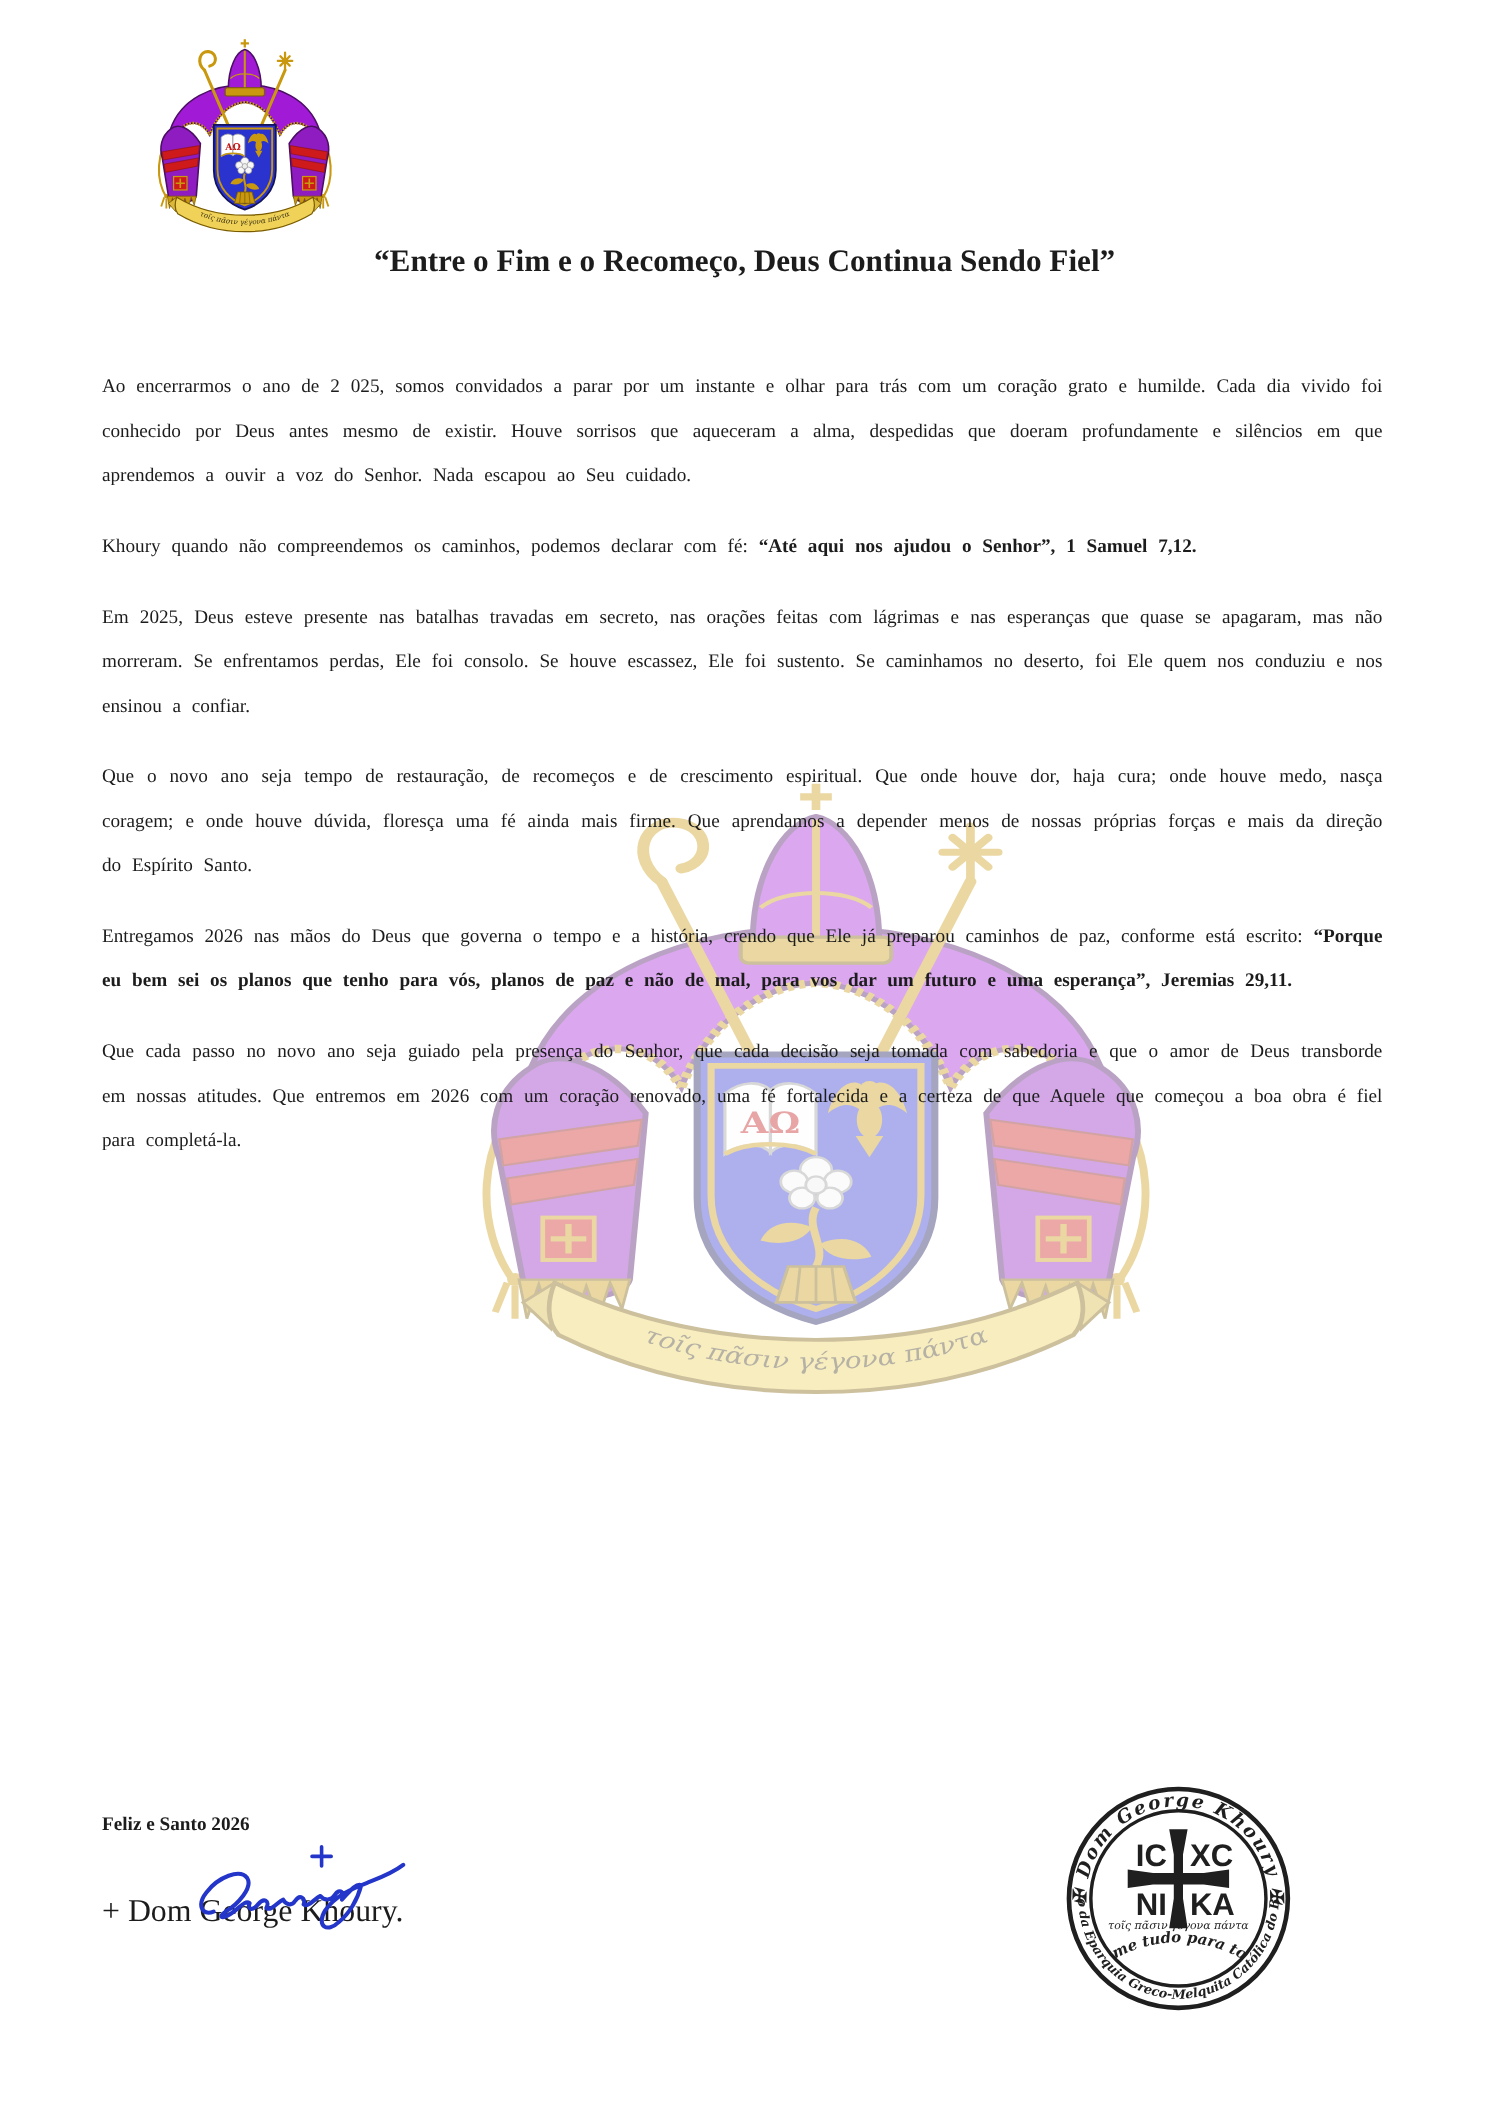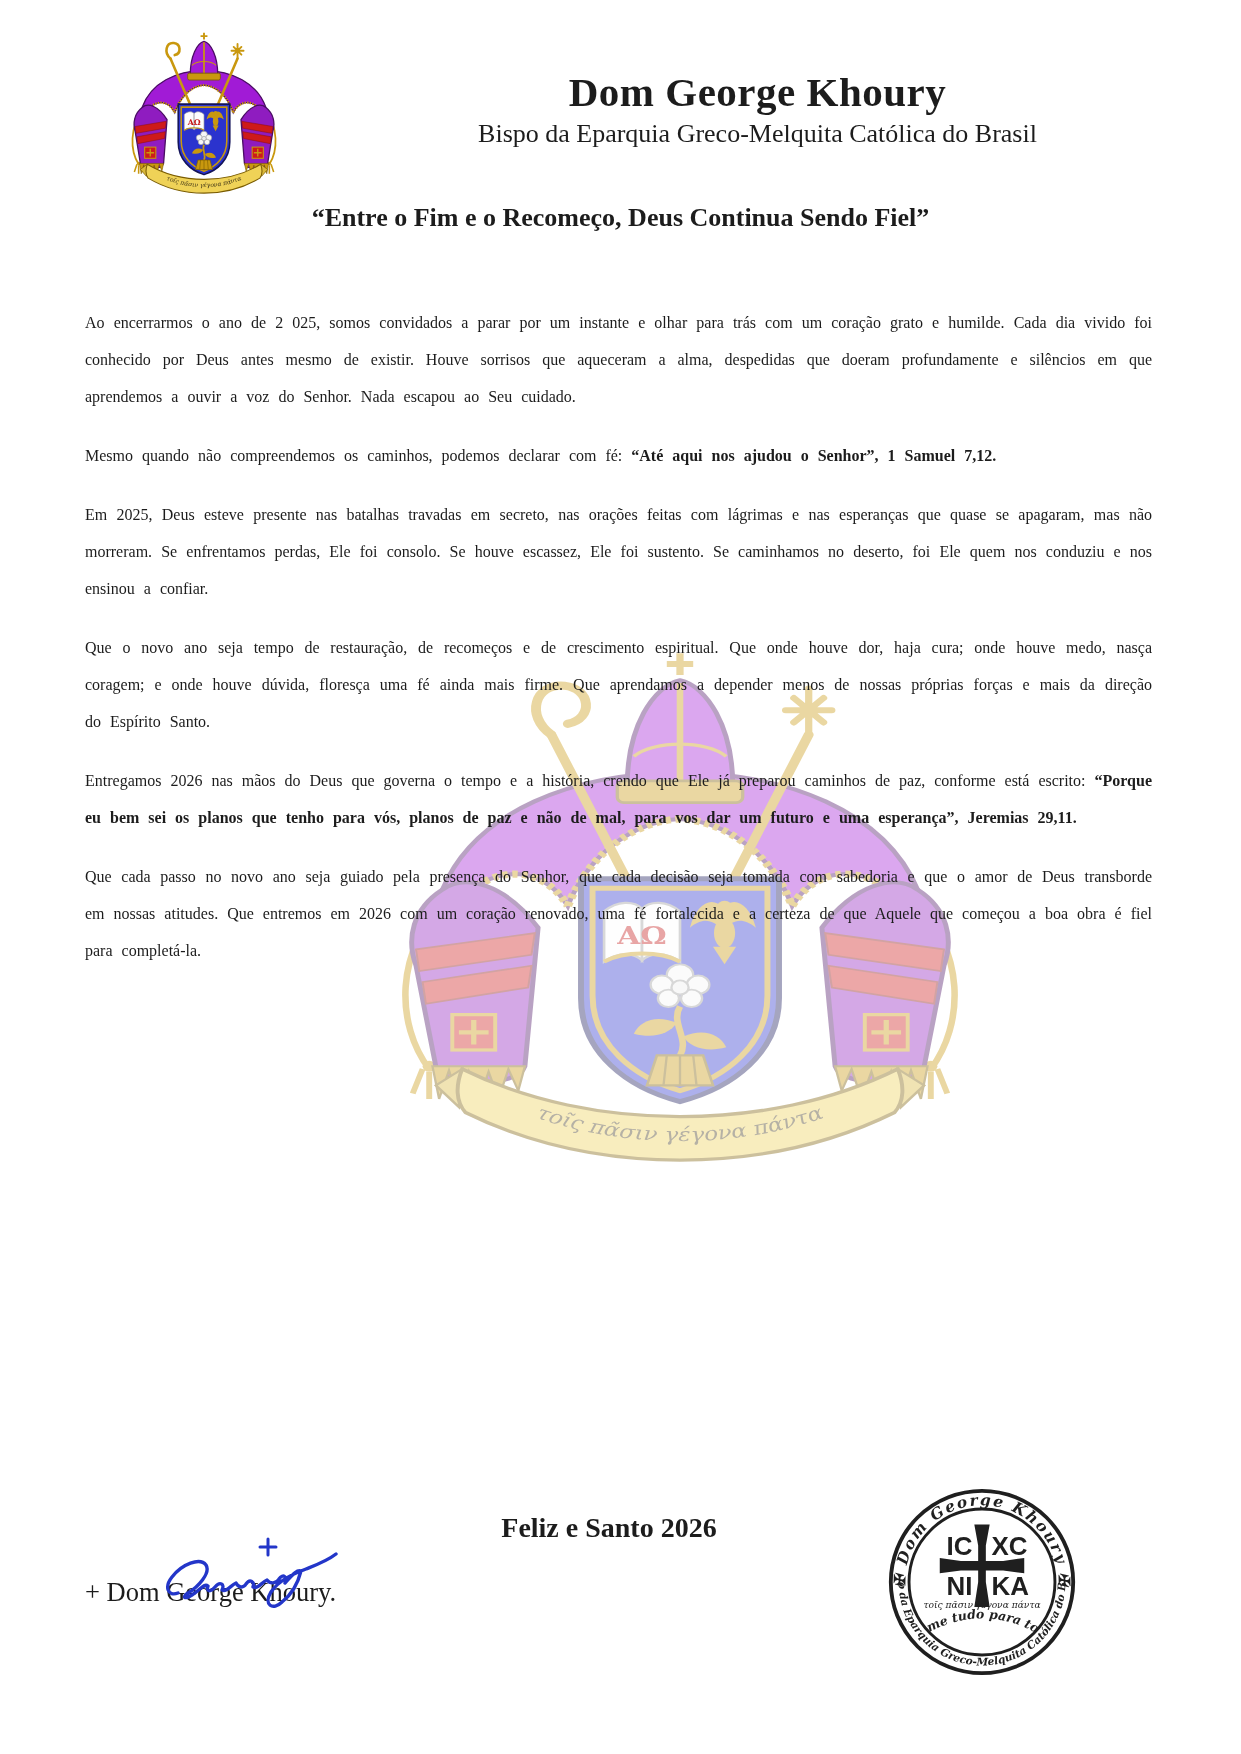--- a/index.html
+++ b/index.html
@@ -15,22 +15,22 @@
   .bishop-name{font-size:41px;font-weight:bold;margin:0;line-height:1.1;letter-spacing:0.5px;}
   .bishop-title{font-size:26px;margin-top:4px;white-space:nowrap;}
   .letter-heading{position:absolute;left:0;top:203px;width:100%;text-align:center;
     font-size:26px;font-weight:bold;margin:0;z-index:1;}
   .watermark{position:absolute;left:350px;top:645px;width:660px;height:530px;opacity:0.38;z-index:0;}
   .watermark svg{width:100%;height:100%;}
   .body-text{position:absolute;left:85px;top:304px;width:1067px;z-index:1;
     font-size:16px;line-height:37px;text-align:justify;word-spacing:5px;hyphens:none;}
   .body-text p{margin:0 0 22px 0;}
   .b{font-weight:bold;}
-  .greeting{position:absolute;left:85px;top:1512px;width:1048px;text-align:center;
-    font-size:28px;font-weight:bold;z-index:1;}
+  .greeting{position:absolute;left:85px;top:1512px;width:1048px;text-align:left;
+    font-size:16px;font-weight:bold;z-index:1;}
   .signature{position:absolute;left:150px;top:1531px;width:206px;height:96px;z-index:3;pointer-events:none;}
   .signature svg{width:100%;height:100%;}
   .signed-name{position:absolute;left:85px;top:1577px;font-size:26.5px;z-index:2;}
   .seal{position:absolute;left:886px;top:1486px;width:192px;height:192px;z-index:1;}
   .seal svg{width:100%;height:100%;}
   .seal-arc-text{font-family:"DejaVu Serif",serif;font-style:italic;font-weight:bold;}
   .seal-cross-letter{font-family:"Liberation Sans","DejaVu Sans",sans-serif;font-weight:bold;}
 </style>
 </head>
 <body>
@@ -121,30 +121,26 @@
     <svg viewBox="0 0 200 195" preserveAspectRatio="none" xmlns="http://www.w3.org/2000/svg" xmlns:xlink="http://www.w3.org/1999/xlink">
       <use href="#emblem" xlink:href="#emblem"></use>
     </svg>
   </div>
 
   <div class="logo">
     <svg viewBox="0 0 200 195" xmlns="http://www.w3.org/2000/svg" xmlns:xlink="http://www.w3.org/1999/xlink">
       <use href="#emblem" xlink:href="#emblem"></use>
     </svg>
   </div>
-  <div class="header-text">
-    <h1 class="bishop-name">Dom George Khoury</h1>
-    <div class="bishop-title">Bispo da Eparquia Greco-Melquita Católica do Brasil</div>
-  </div>
 
   <h2 class="letter-heading">“Entre o Fim e o Recomeço, Deus Continua Sendo Fiel”</h2>
 
   <div class="body-text" id="letter-body">
       <p><span>Ao encerrarmos o ano de 2 025, somos convidados a parar por um instante e olhar para trás com um coração grato e humilde. Cada dia vivido foi conhecido por Deus antes mesmo de existir. Houve sorrisos que aqueceram a alma, despedidas que doeram profundamente e silêncios em que aprendemos a ouvir a voz do Senhor. Nada escapou ao Seu cuidado.</span></p>
-      <p><span>Mesmo quando não compreendemos os caminhos, podemos declarar com fé: </span><span class="b">“Até aqui nos ajudou o Senhor”, 1 Samuel 7,12.</span></p>
+      <p><span>Khoury quando não compreendemos os caminhos, podemos declarar com fé: </span><span class="b">“Até aqui nos ajudou o Senhor”, 1 Samuel 7,12.</span></p>
       <p><span>Em 2025, Deus esteve presente nas batalhas travadas em secreto, nas orações feitas com lágrimas e nas esperanças que quase se apagaram, mas não morreram. Se enfrentamos perdas, Ele foi consolo. Se houve escassez, Ele foi sustento. Se caminhamos no deserto, foi Ele quem nos conduziu e nos ensinou a confiar.</span></p>
       <p><span>Que o novo ano seja tempo de restauração, de recomeços e de crescimento espiritual. Que onde houve dor, haja cura; onde houve medo, nasça coragem; e onde houve dúvida, floresça uma fé ainda mais firme. Que aprendamos a depender menos de nossas próprias forças e mais da direção do Espírito Santo.</span></p>
       <p><span>Entregamos 2026 nas mãos do Deus que governa o tempo e a história, crendo que Ele já preparou caminhos de paz, conforme está escrito: </span><span class="b">“Porque eu bem sei os planos que tenho para vós, planos de paz e não de mal, para vos dar um futuro e uma esperança”, Jeremias 29,11.</span></p>
       <p><span>Que cada passo no novo ano seja guiado pela presença do Senhor, que cada decisão seja tomada com sabedoria e que o amor de Deus transborde em nossas atitudes. Que entremos em 2026 com um coração renovado, uma fé fortalecida e a certeza de que Aquele que começou a boa obra é fiel para completá-la.</span></p>
     </div>
 
   <div class="greeting">Feliz e Santo 2026</div>
 
   <div class="signature">
     <svg viewBox="0 0 206 96" xmlns="http://www.w3.org/2000/svg">

